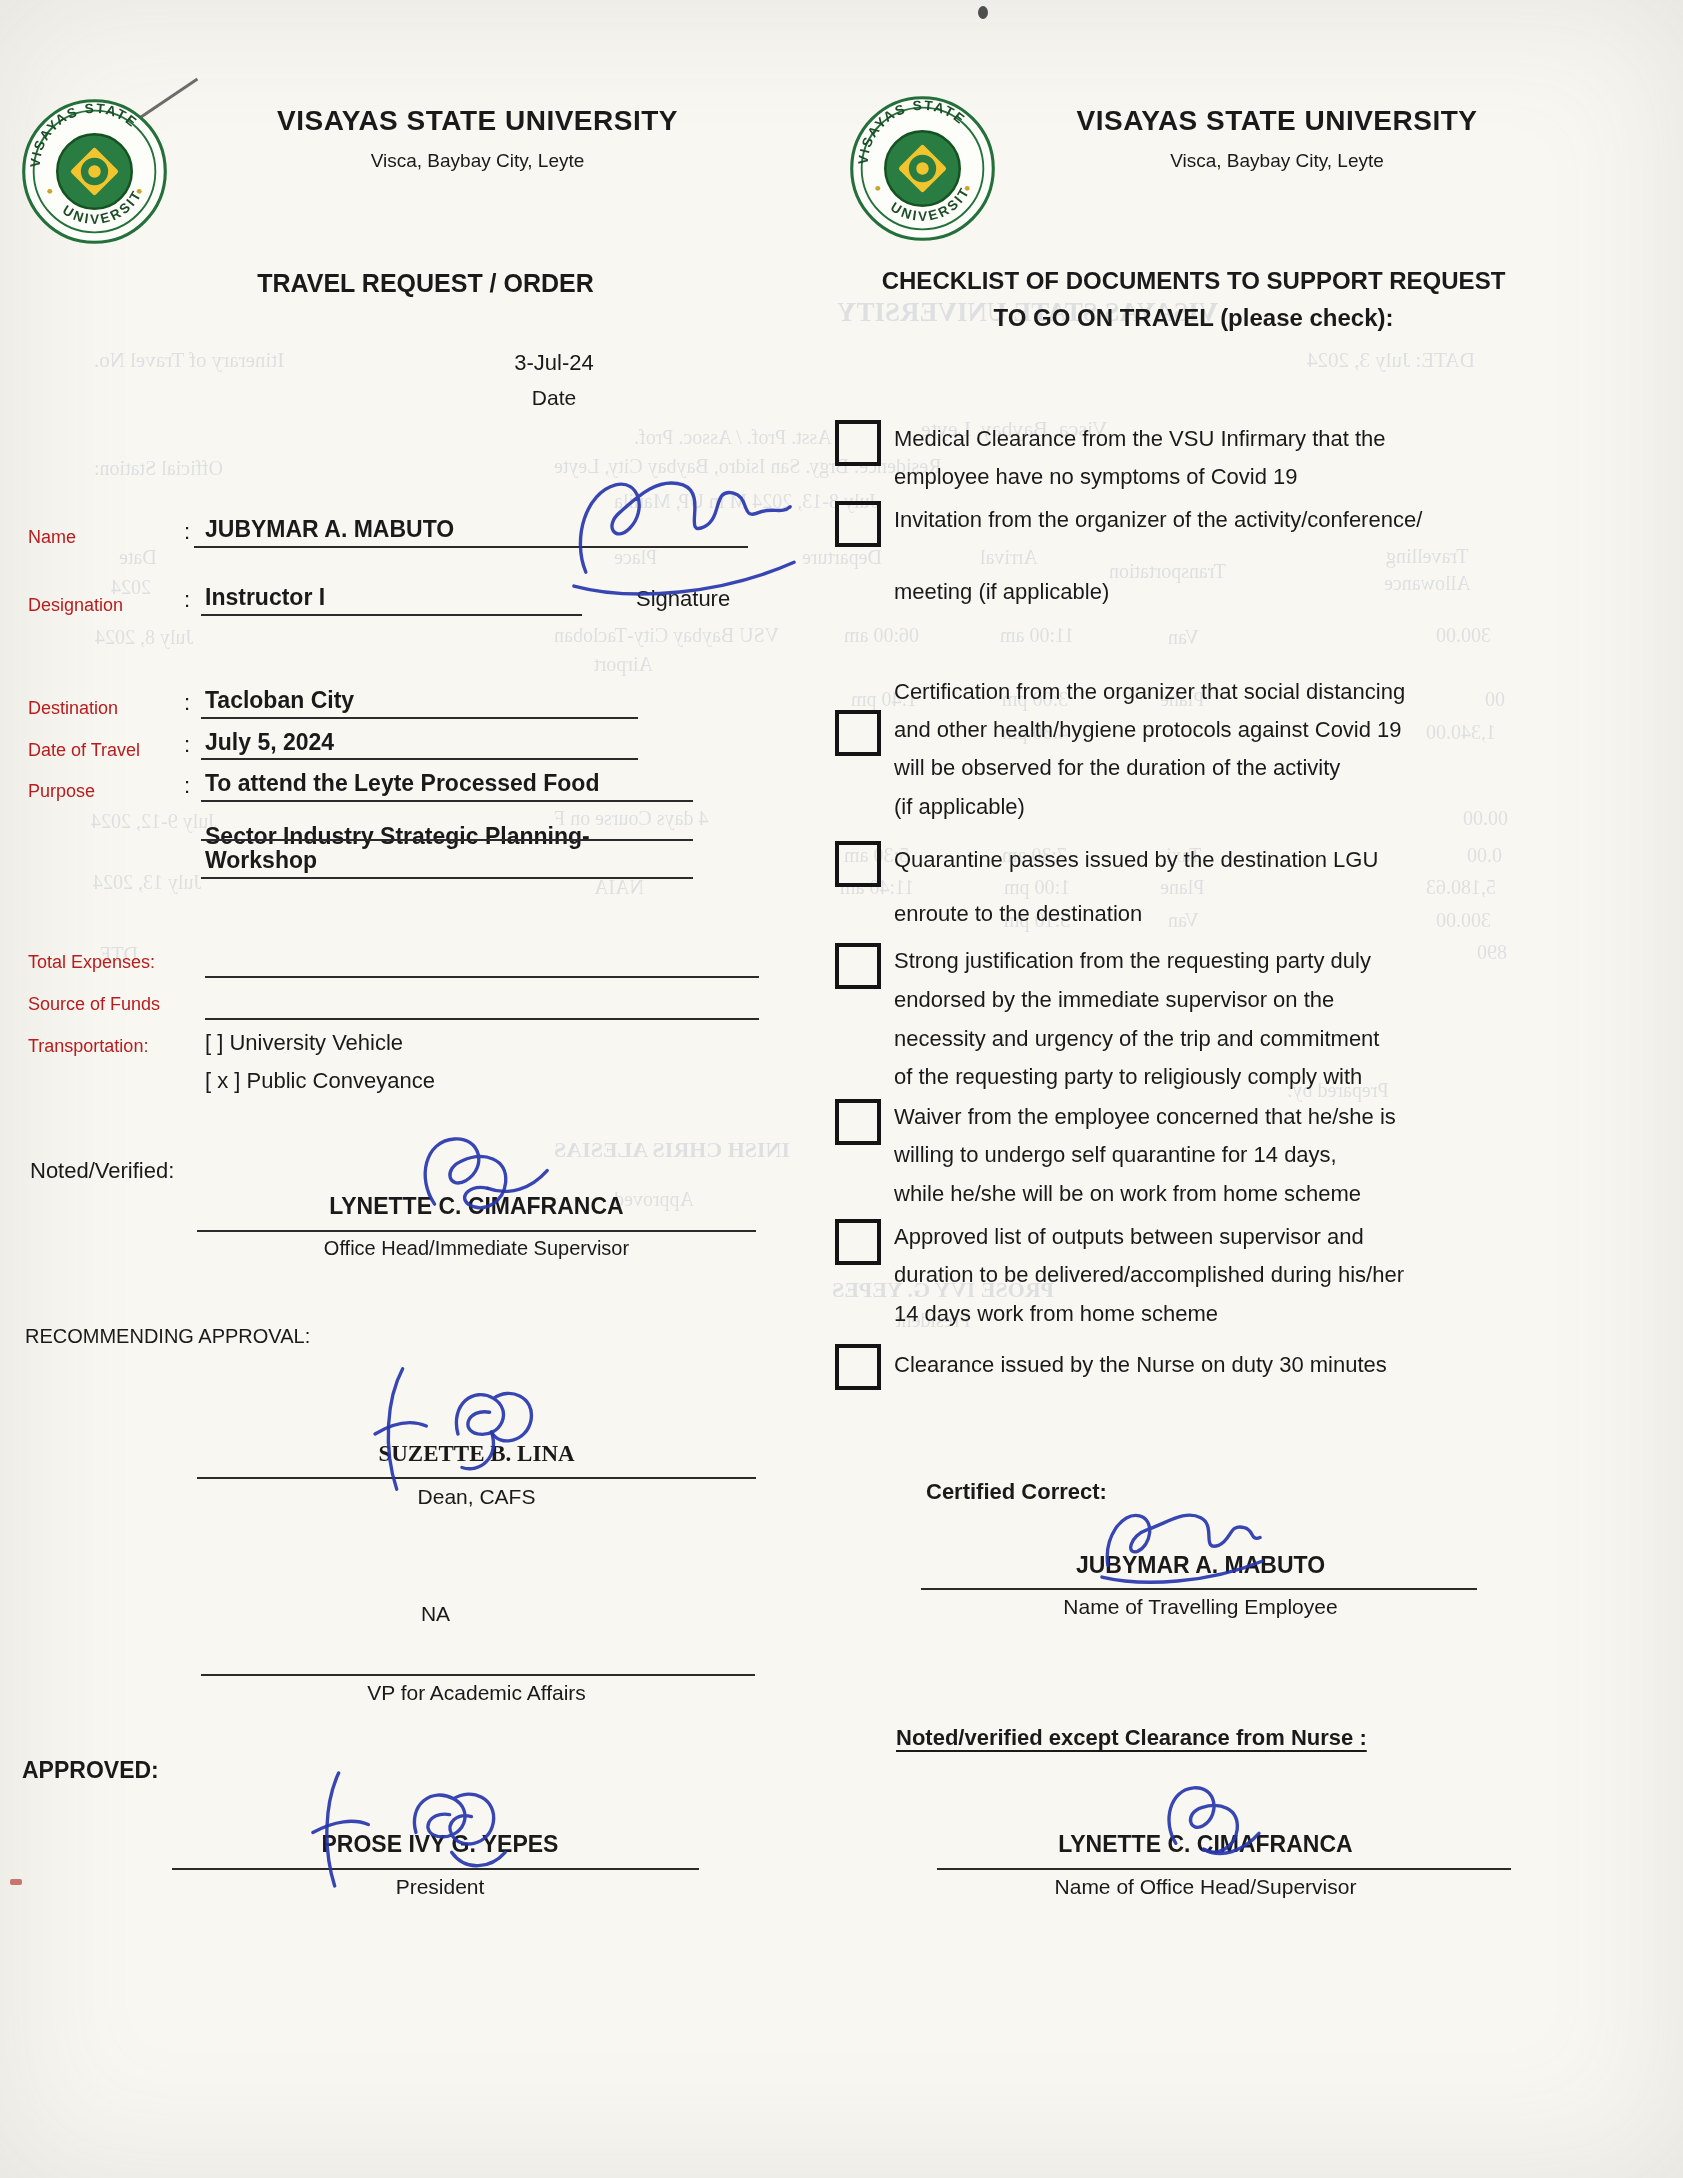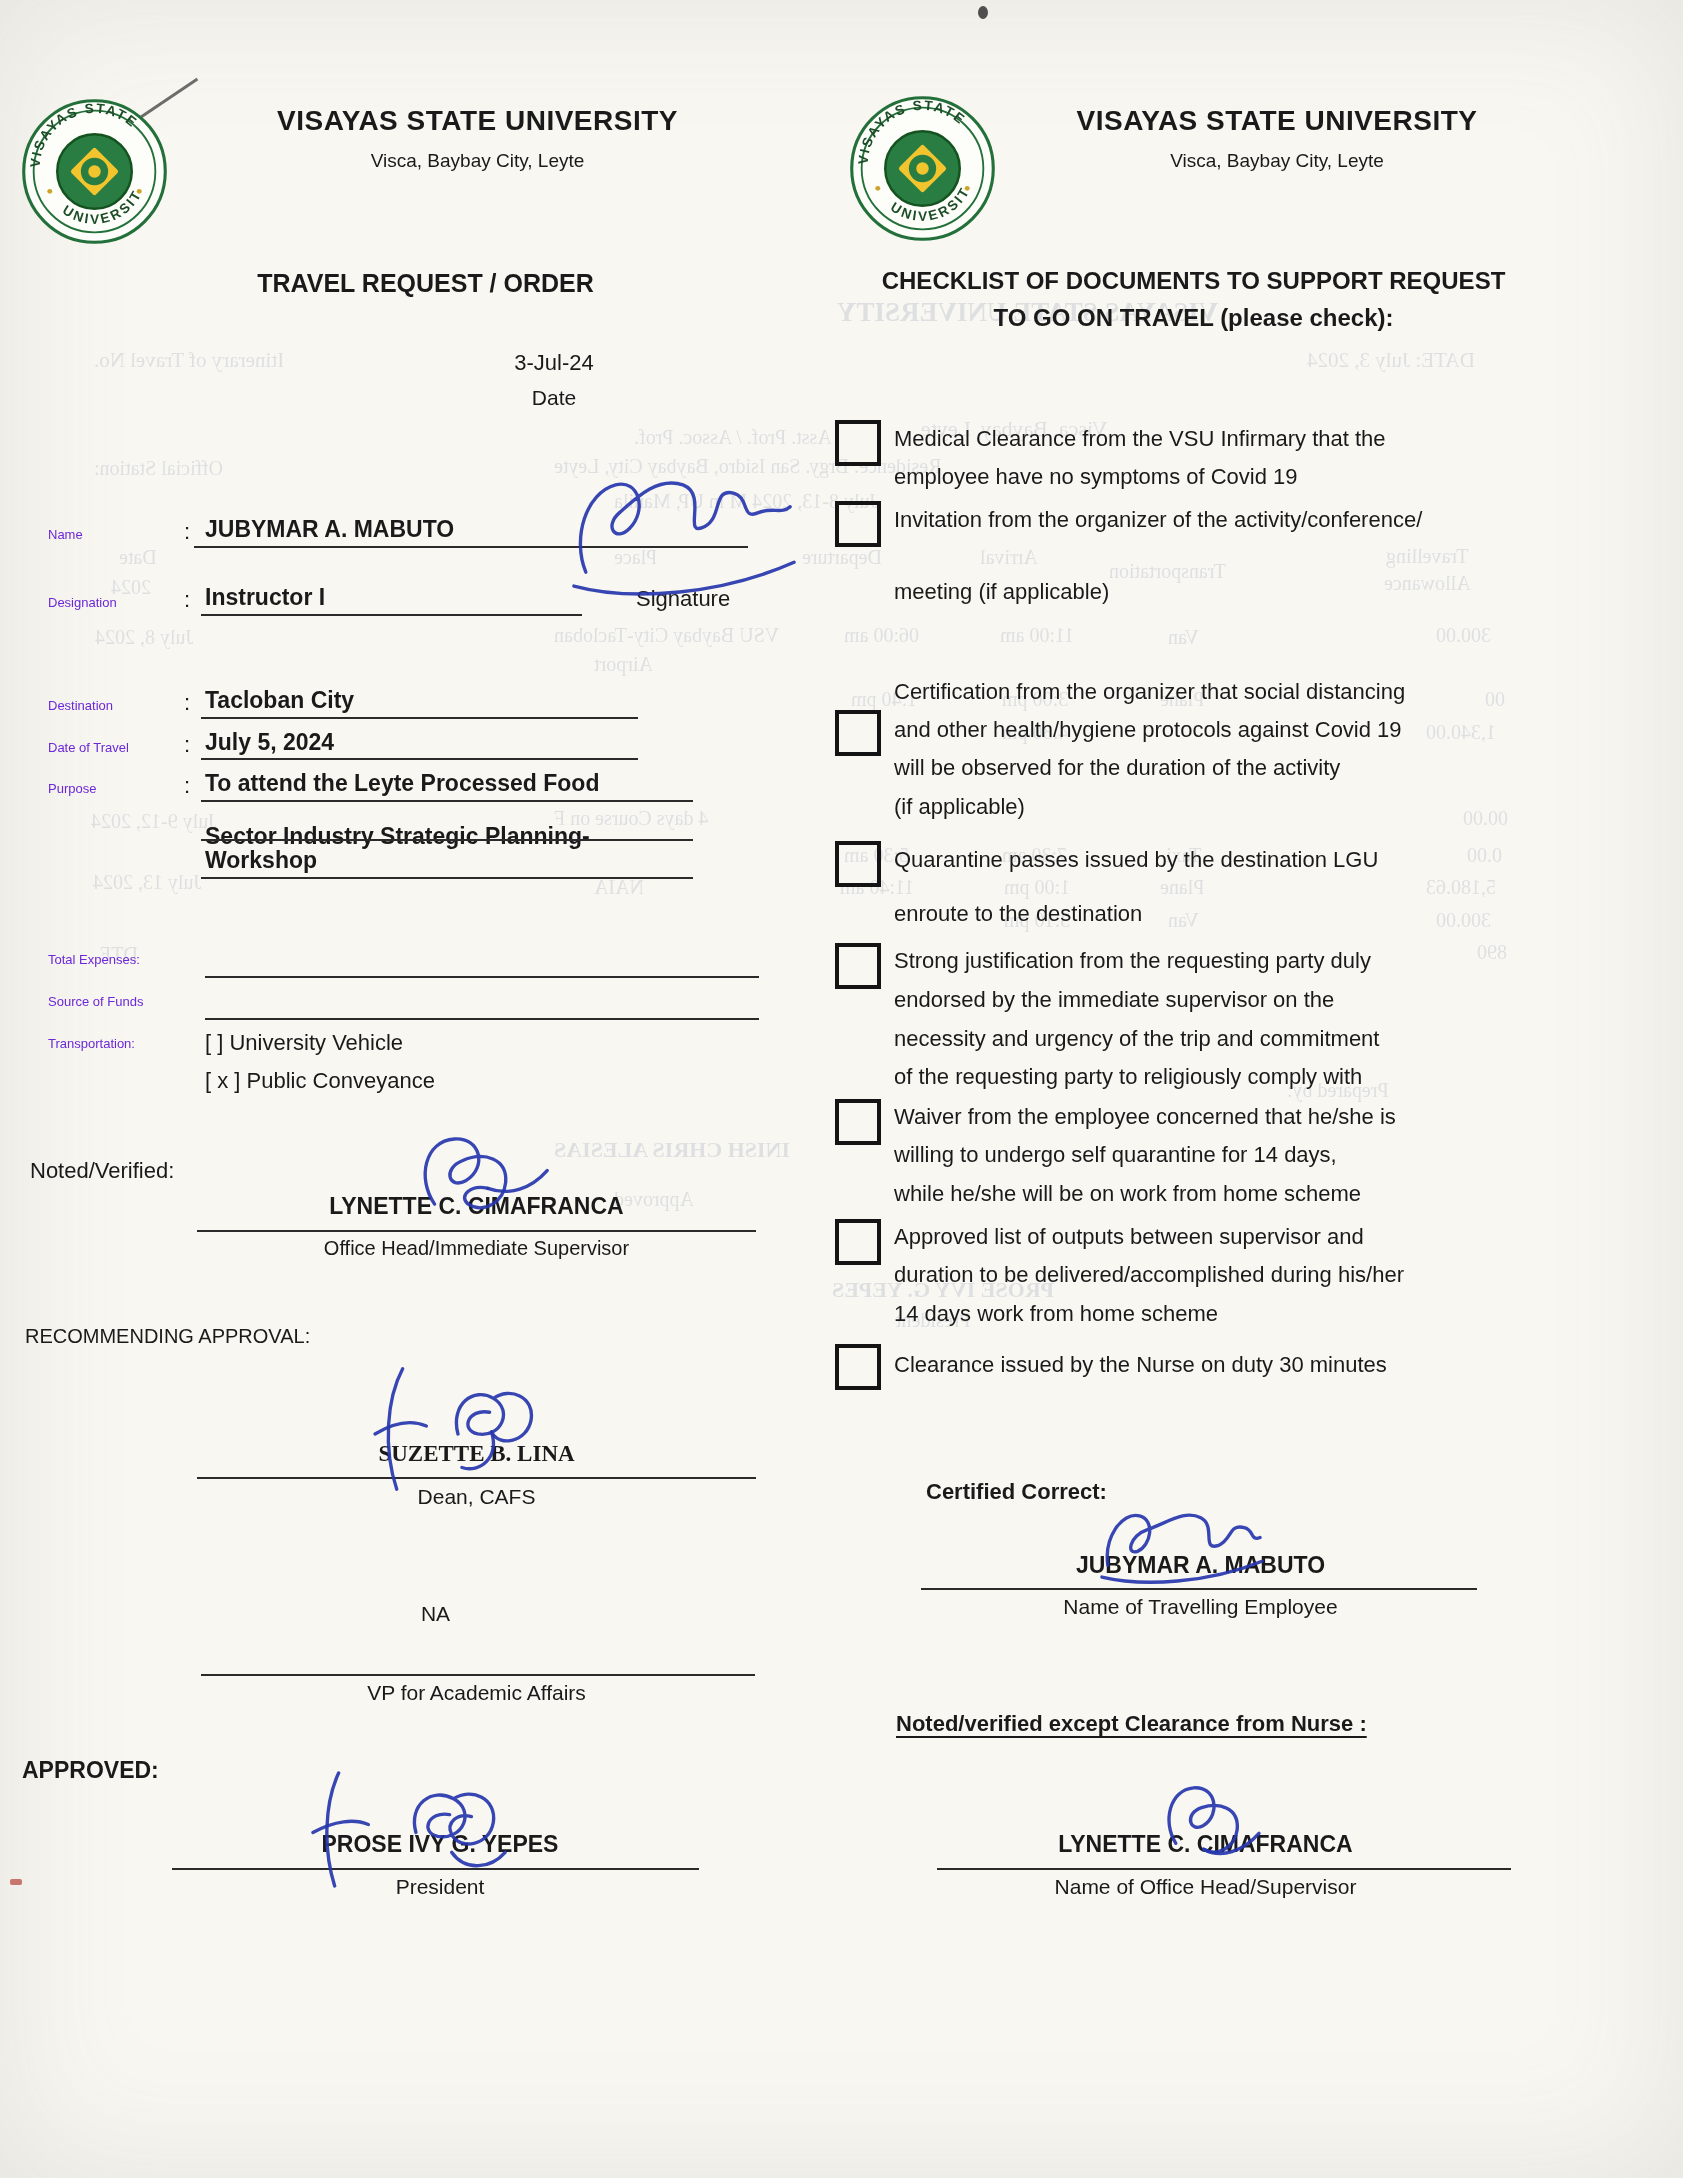--- a/index.html
+++ b/index.html
@@ -6,31 +6,31 @@
   body{width:1683px;height:2178px;background:#dcdcd8;font-family:"Liberation Sans",sans-serif;}
   .page{position:relative;width:1683px;height:2178px;background:#f8f7f2;overflow:hidden;color:#1a1a1a;
         box-shadow:inset 0 0 139px rgba(110,110,100,.14);}
   .abs{position:absolute;white-space:nowrap;}
   .cx{text-align:center;}
   .b{font-weight:bold;}
   .hdr{font-size:28px;font-weight:bold;letter-spacing:0.5px;}
   .sub{font-size:19px;}
   .ttl{font-size:25px;font-weight:bold;}
   .ctl{font-size:24px;font-weight:bold;}
-  .sl{position:absolute;font-size:13px;color:#6d28d9;white-space:nowrap;margin-left:20px;}
+  .sl{position:absolute;font-size:18px;color:#b91c1c;white-space:nowrap;}
   .fv{position:absolute;font-size:23px;font-weight:bold;white-space:nowrap;}
   .tx{position:absolute;font-size:22px;white-space:nowrap;}
   .ct{position:absolute;font-size:22px;white-space:nowrap;}
   .rule{position:absolute;height:0;border-bottom:2px solid #2b2b2b;}
   .cb{position:absolute;width:38px;height:38px;border:4px solid #141414;background:transparent;}
   .sig{position:absolute;}
   .sig path{fill:none;stroke:#2636ae;stroke-width:3.4;stroke-linecap:round;stroke-linejoin:round;opacity:.92;}
   .ghost{position:absolute;transform:scaleX(-1);color:#6d7996;opacity:.18;font-family:"Liberation Serif",serif;white-space:nowrap;}
   .gb{font-weight:bold;}
-  .underl{text-decoration:underline;text-underline-offset:5px;}
+  .underl{text-decoration:underline;text-underline-offset:5px;margin-top:14px;}
   .penmark{position:absolute;height:3px;background:#4a4a4a;transform:rotate(-34deg);opacity:.8;}
   .dot{position:absolute;border-radius:50%;background:#4f4f4f;}
   .redmark{position:absolute;width:12px;height:6px;background:#b0342c;opacity:.65;border-radius:2px;}
 </style>
 </head>
 <body>
 
 <div class="page">
 
   <div id="bleed">

